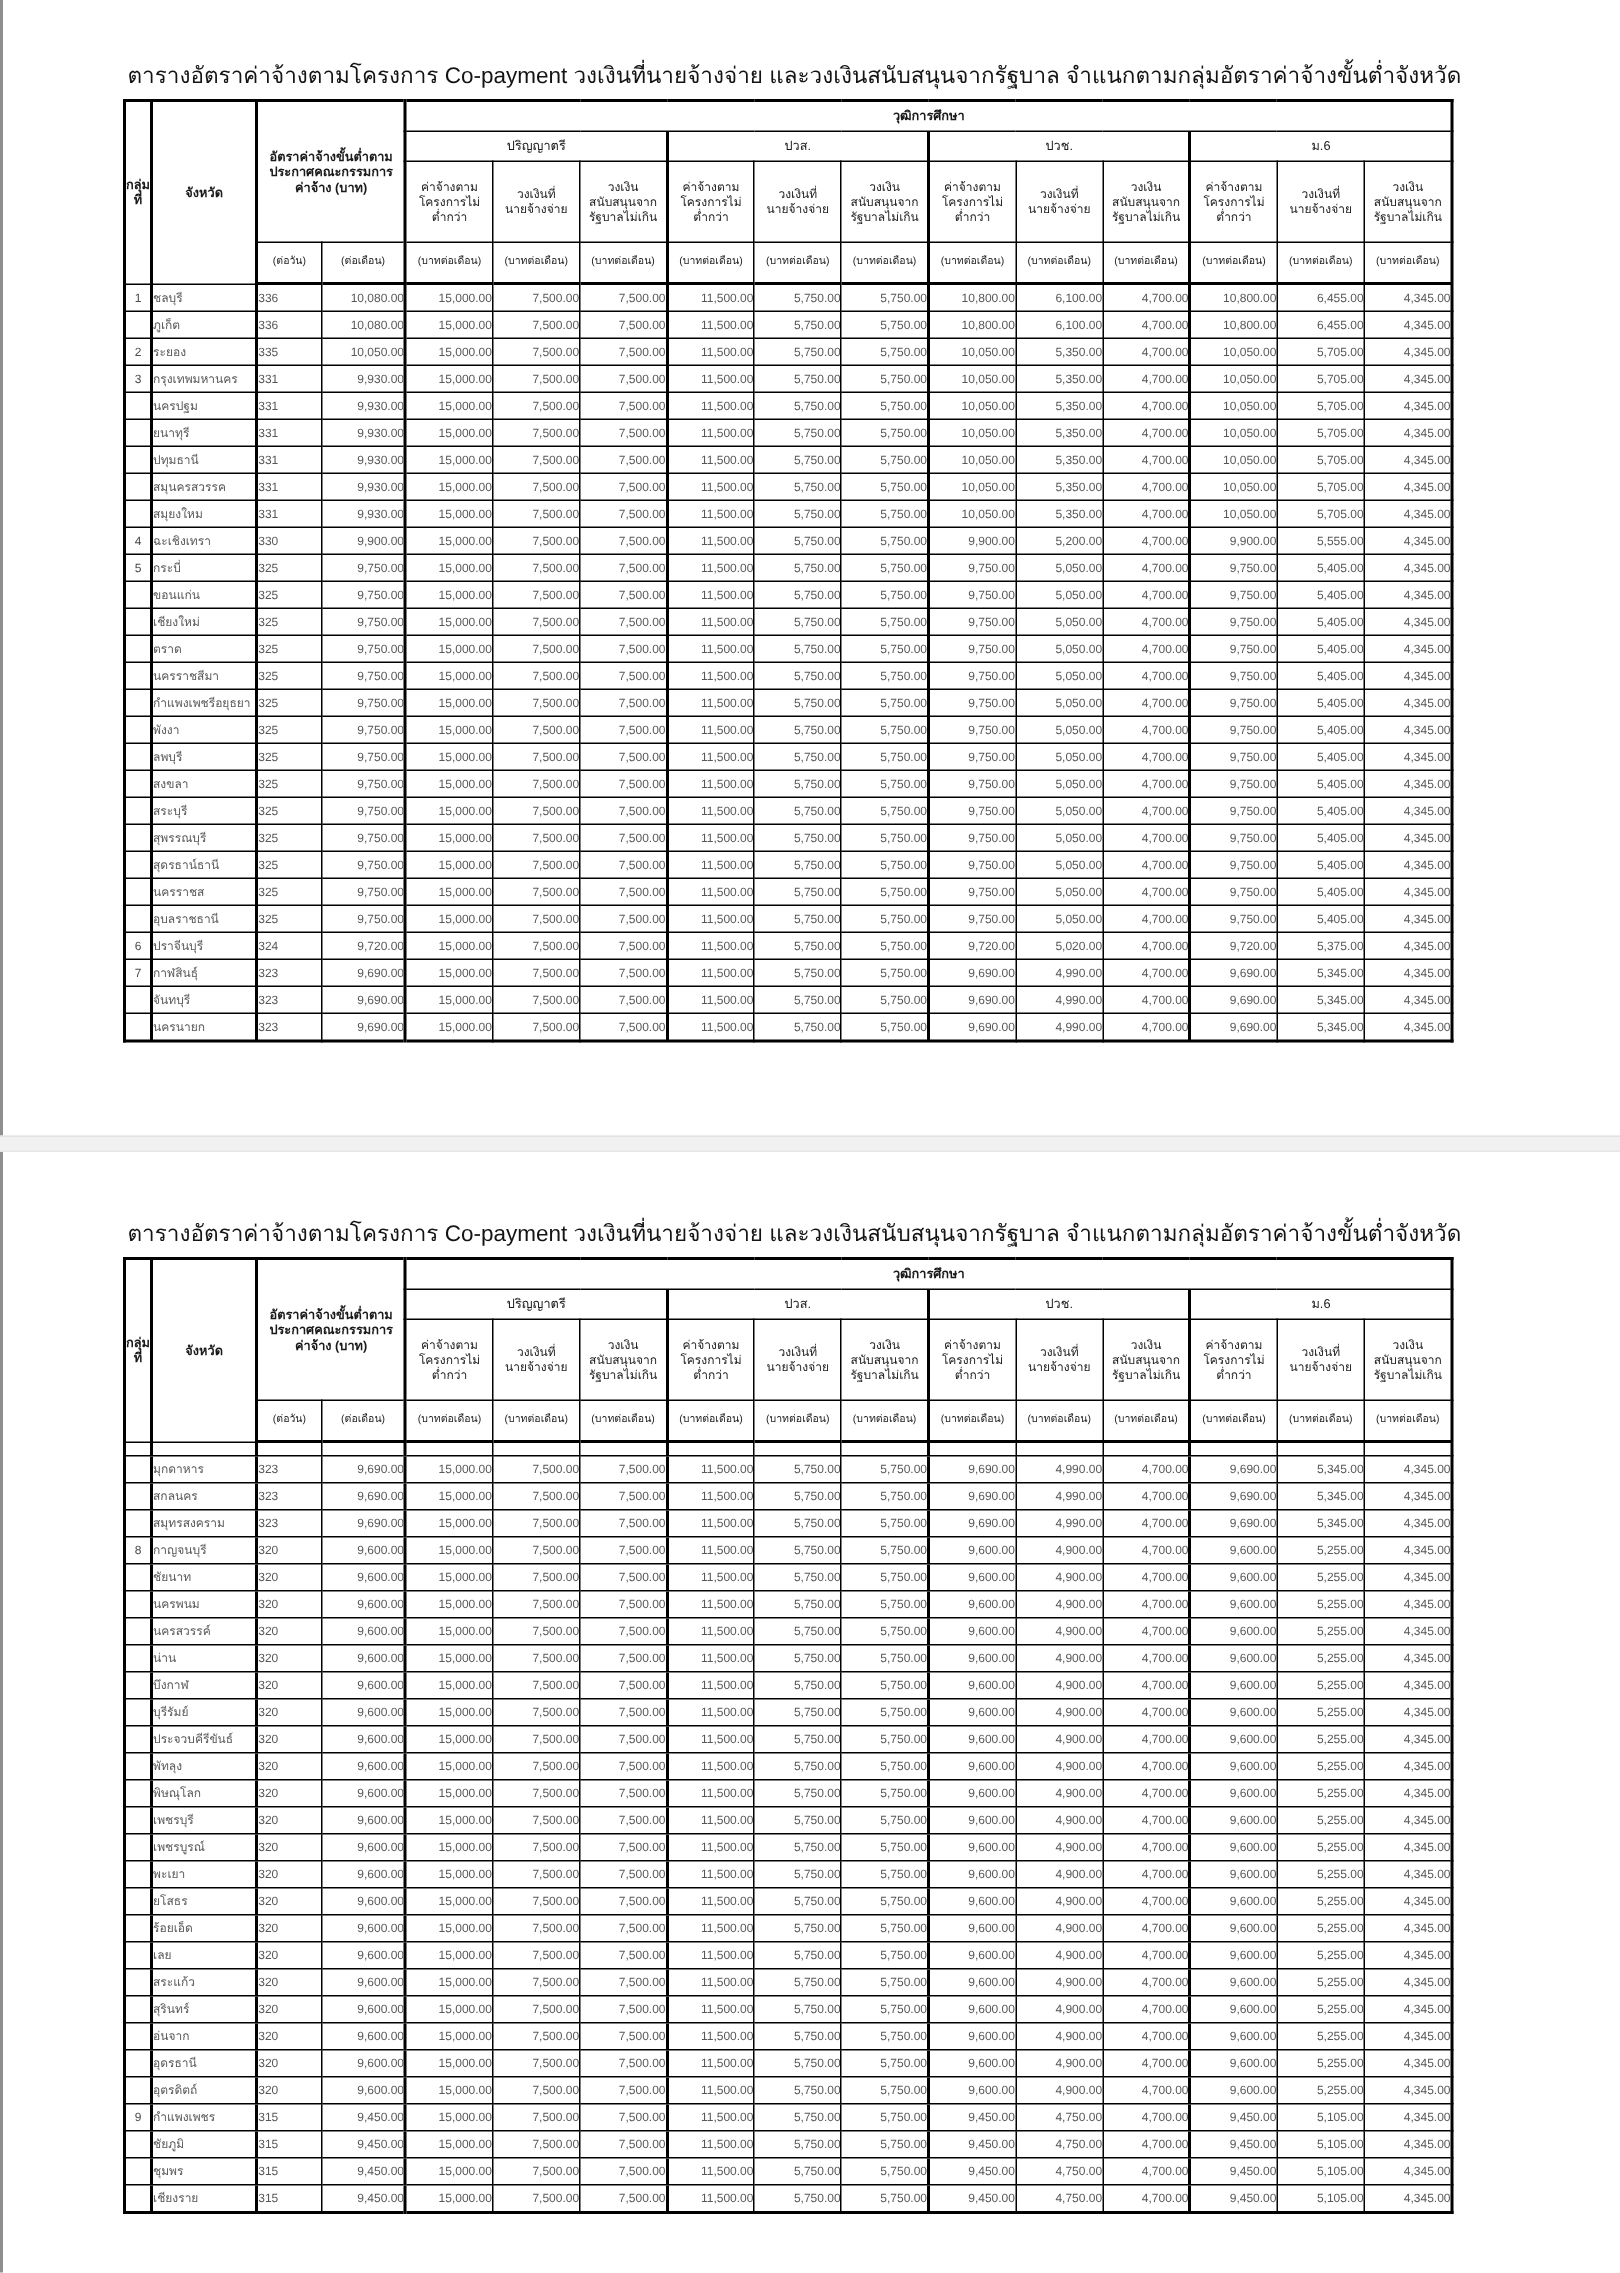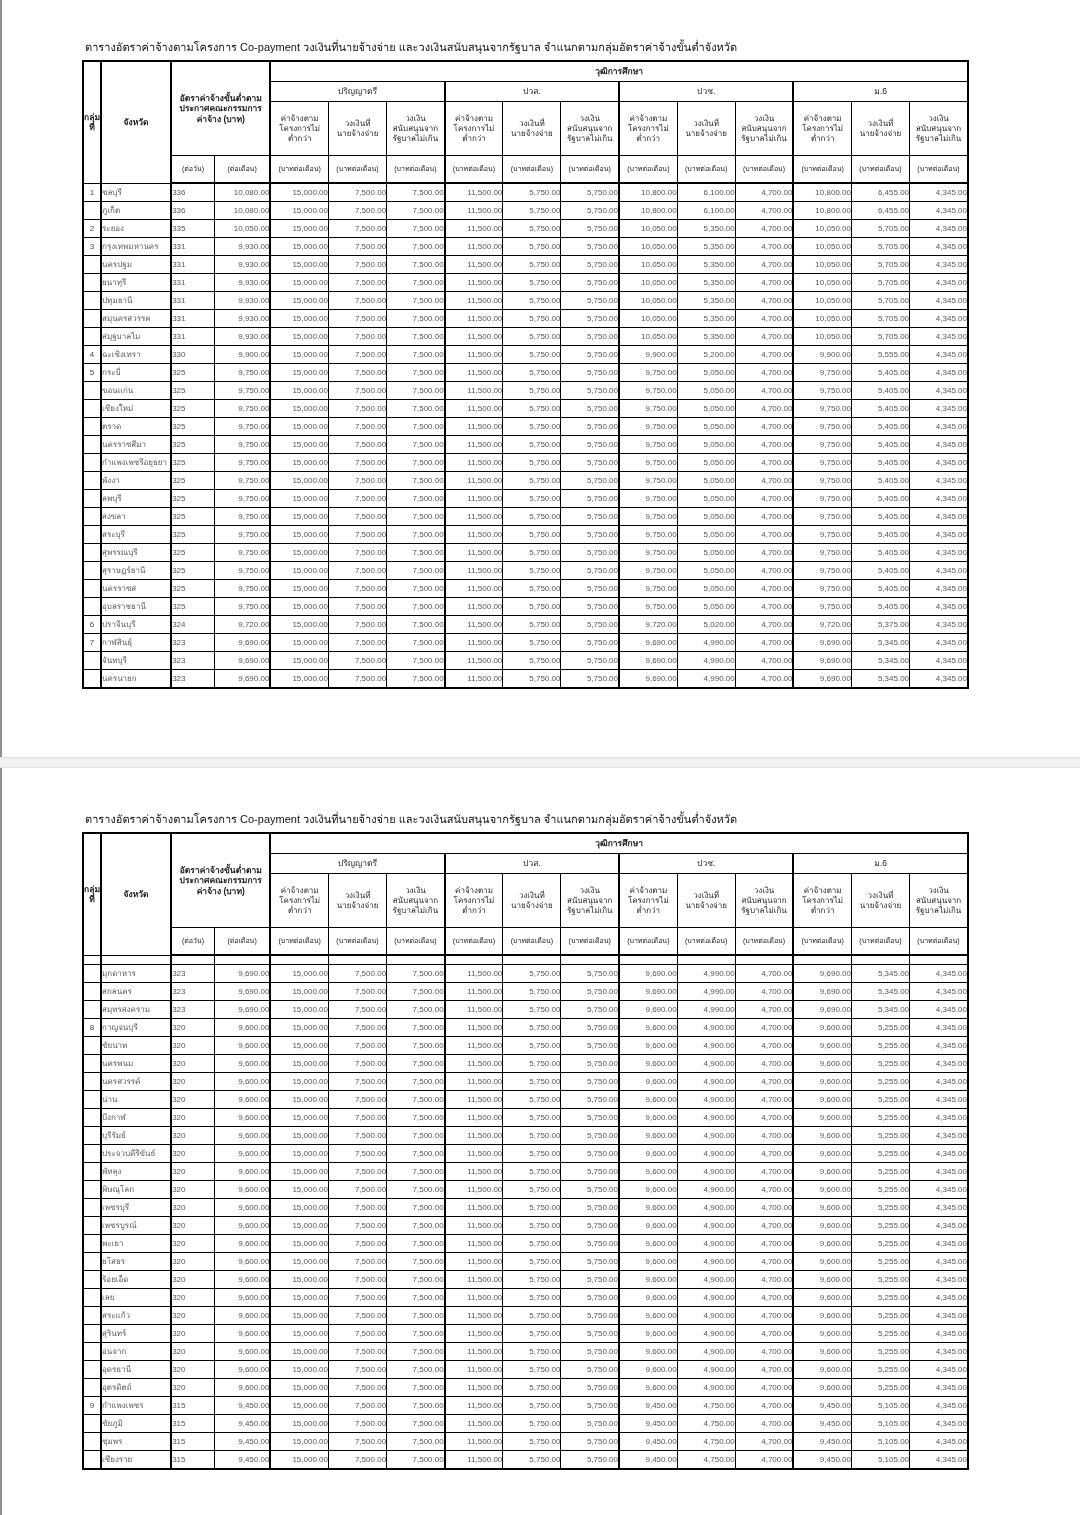--- a/index.html
+++ b/index.html
@@ -10,21 +10,21 @@
   }
   .page-left-edge { position:absolute; left:0; top:0; width:2px; height:1515px; background:#8f8f8f; }
   .page-separator { position:absolute; left:0; top:757px; width:1080px; height:9px;
     background:#f1f1f1; border-top:1px solid #e2e2e2; border-bottom:1px solid #e6e6e6; }
 
   .sheet { position:absolute; left:82px; }
   .sheet-1 { top:38px; }
   .sheet-2 { top:810px; }
 
   .tbl-title {
-    font-size:11px; color:#141414; margin:0 0 4px 3px; white-space:nowrap; letter-spacing:0;
+    font-size:15px; color:#141414; margin:0 0 4px 3px; white-space:nowrap; letter-spacing:0;
   }
 
   table.wage { border-collapse:collapse; table-layout:fixed; width:887px; border:2px solid #000; }
   table.wage th, table.wage td {
     border:1px solid #000; padding:0; overflow:hidden; white-space:nowrap;
     font-weight:normal; vertical-align:middle;
   }
   table.wage th { font-size:8.5px; color:#1a1a1a; text-align:center; white-space:pre-line; line-height:1.25; }
   thead tr.r-units th { font-size:7px; height:26px; }
   thead tr.r-edu th { height:19px;font-weight:bold; }
@@ -274,21 +274,21 @@
           <td class="c-num br2">5,750.00</td>
           <td class="c-num">10,050.00</td>
           <td class="c-num">5,350.00</td>
           <td class="c-num br2">4,700.00</td>
           <td class="c-num">10,050.00</td>
           <td class="c-num">5,705.00</td>
           <td class="c-num">4,345.00</td>
         </tr>
         <tr>
           <td class="c-group br2"></td>
-          <td class="c-prov br2">สมุฐบาลไม</td>
+          <td class="c-prov br2">สมุยงใหม</td>
           <td class="c-day">331</td>
           <td class="c-num br2">9,930.00</td>
           <td class="c-num">15,000.00</td>
           <td class="c-num">7,500.00</td>
           <td class="c-num br2">7,500.00</td>
           <td class="c-num">11,500.00</td>
           <td class="c-num">5,750.00</td>
           <td class="c-num br2">5,750.00</td>
           <td class="c-num">10,050.00</td>
           <td class="c-num">5,350.00</td>
@@ -508,21 +508,21 @@
           <td class="c-num br2">5,750.00</td>
           <td class="c-num">9,750.00</td>
           <td class="c-num">5,050.00</td>
           <td class="c-num br2">4,700.00</td>
           <td class="c-num">9,750.00</td>
           <td class="c-num">5,405.00</td>
           <td class="c-num">4,345.00</td>
         </tr>
         <tr>
           <td class="c-group br2"></td>
-          <td class="c-prov br2">สุราษฎร์ธานี</td>
+          <td class="c-prov br2">สุดรธาน์ธานี</td>
           <td class="c-day">325</td>
           <td class="c-num br2">9,750.00</td>
           <td class="c-num">15,000.00</td>
           <td class="c-num">7,500.00</td>
           <td class="c-num br2">7,500.00</td>
           <td class="c-num">11,500.00</td>
           <td class="c-num">5,750.00</td>
           <td class="c-num br2">5,750.00</td>
           <td class="c-num">9,750.00</td>
           <td class="c-num">5,050.00</td>

